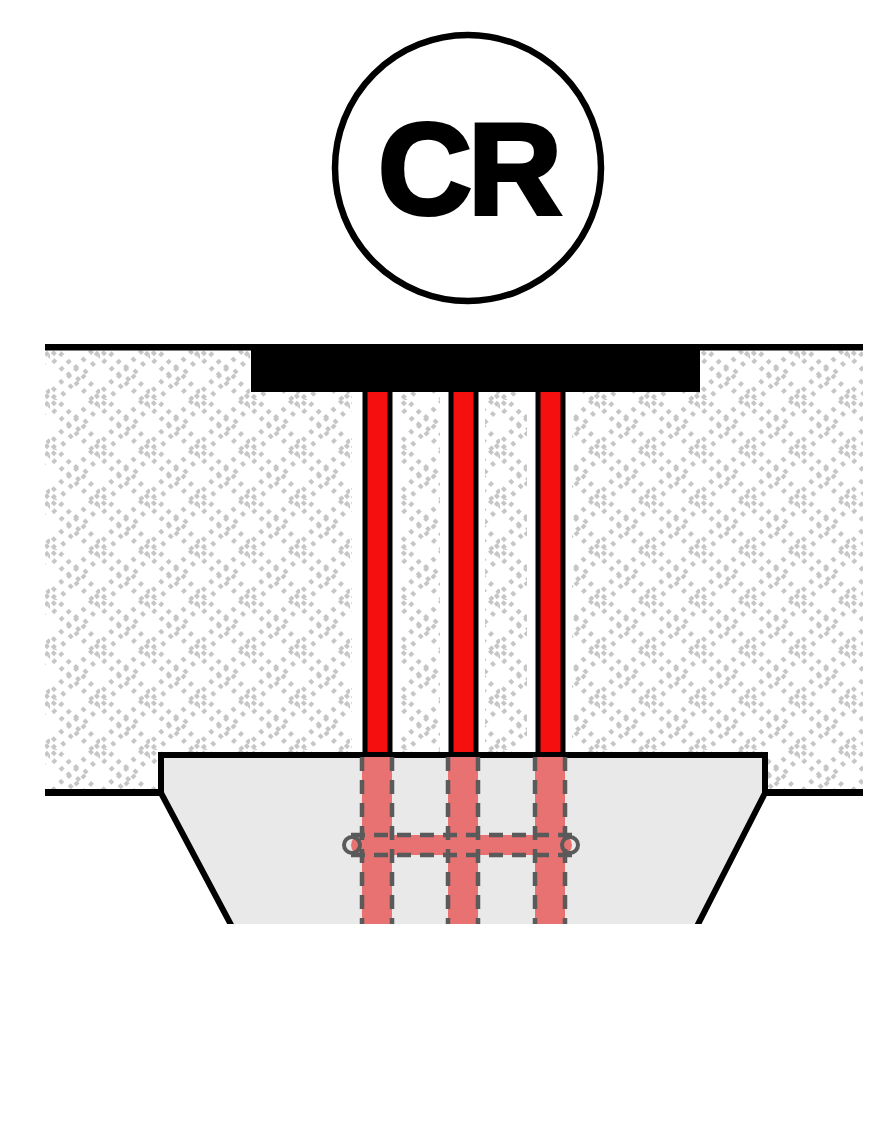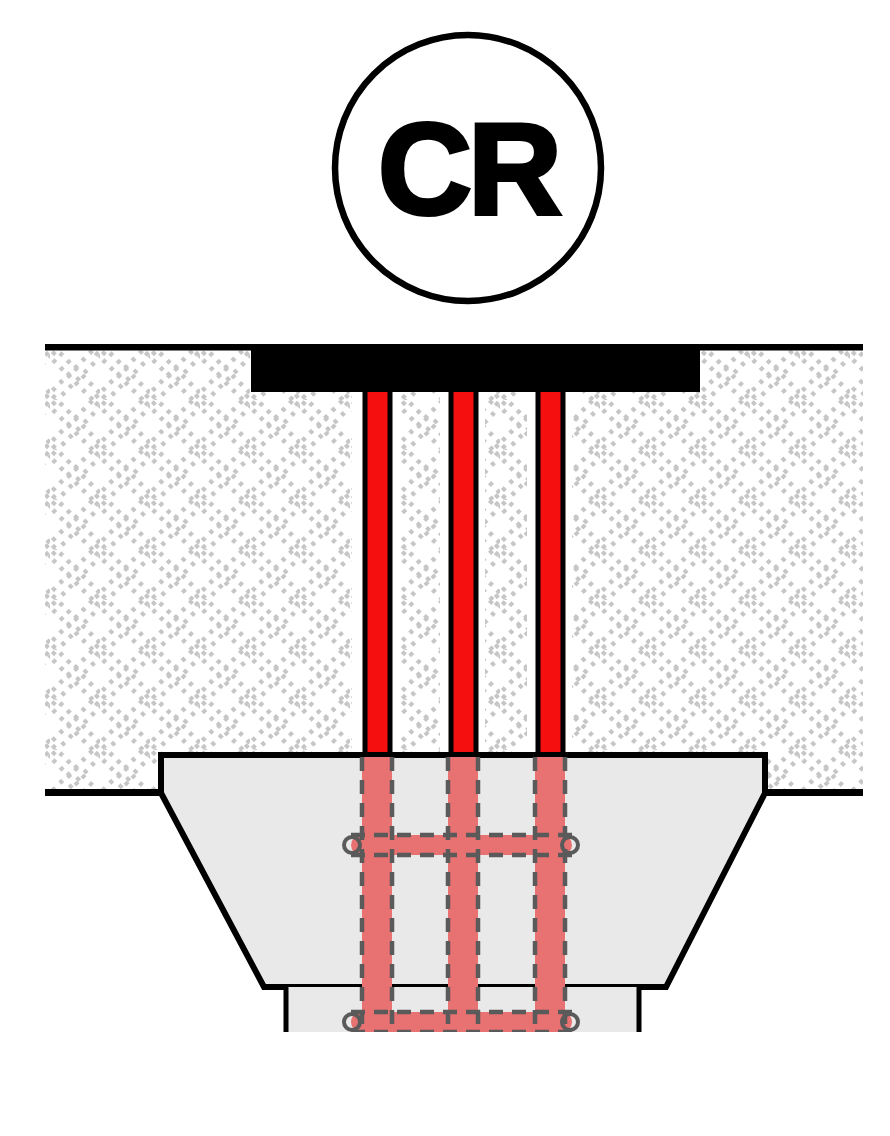--- a/index.html
+++ b/index.html
@@ -1,16 +1,16 @@
 <!DOCTYPE html>
 <html><head>
 <meta charset="utf-8">
 <style>
   html,body{margin:0;padding:0;background:#fff;}
-  .stage{position:relative;width:890px;height:1032px;background:#ffffff;overflow:hidden;
+  .stage{position:relative;width:890px;height:924px;background:#ffffff;overflow:hidden;
          font-family:"Liberation Sans", sans-serif;}
   svg{display:block;}
   .callout-text{font-family:"Liberation Sans","DejaVu Sans",sans-serif;
                 font-weight:bold;font-size:130px;letter-spacing:-4px;
                 paint-order:stroke;stroke-width:4px;}
 </style>
 </head>
 <body>
 
 <div class="stage">

